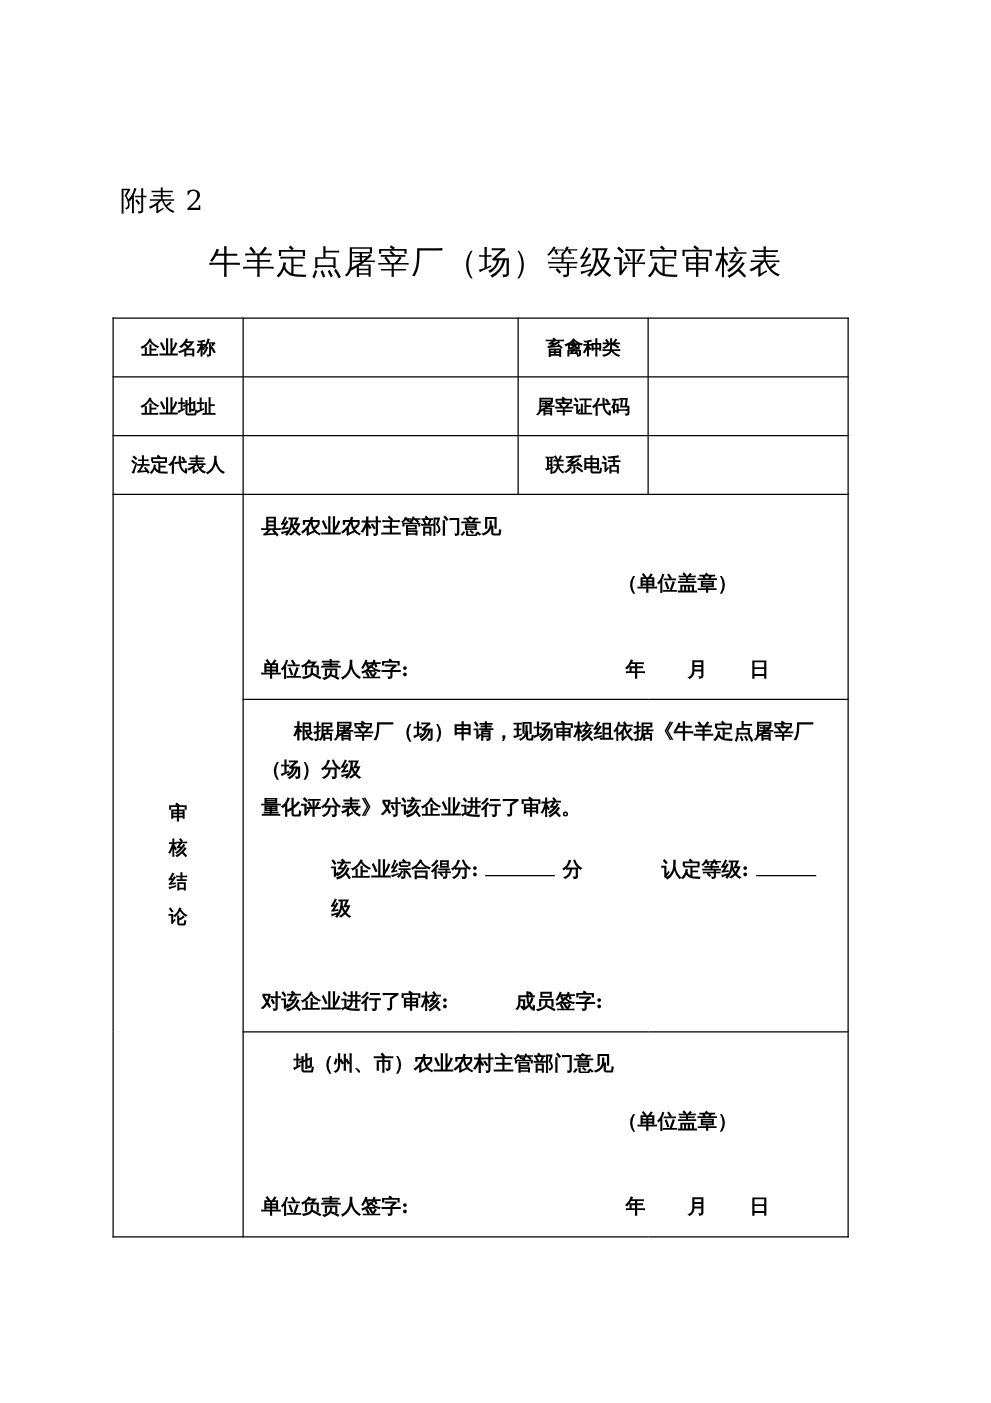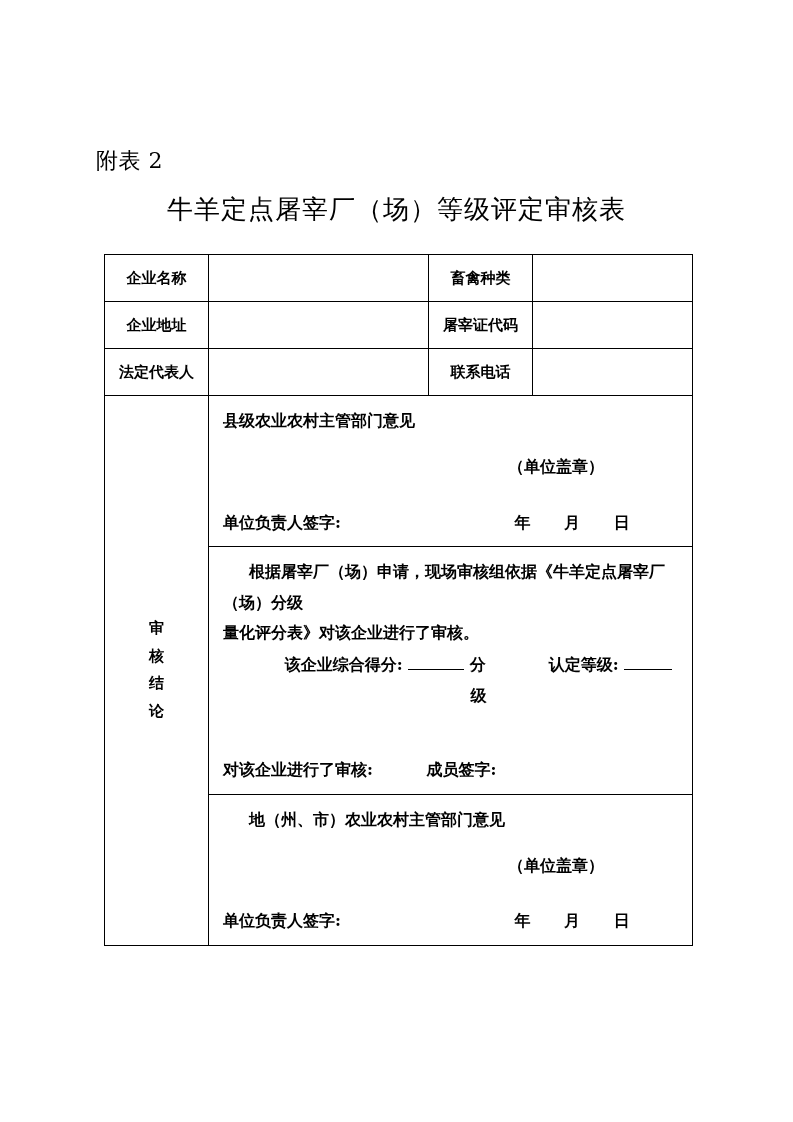--- a/index.html
+++ b/index.html
@@ -36,21 +36,21 @@
     left: 0;
     top: 192px;
     width: 793px;
     text-align: center;
     font-size: 26px;
     font-weight: normal;
     letter-spacing: 1px;
   }
   table.form {
     position: absolute;
-    left: 104px;
+    left: 90px;
     top: 254px;
     width: 588px;
     border-collapse: collapse;
     table-layout: fixed;
   }
   table.form td {
     border: 1px solid #000000;
     font-size: 15px;
     font-weight: bold;
     vertical-align: middle;
@@ -84,38 +84,38 @@
     line-height: 1.9;
     text-align: left;
   }
   .seal-line {
     text-align: right;
     padding-right: 74px;
     margin-top: 16px;
   }
   .sign-row {
     display: block;
-    margin-top: 25px;
+    margin-top: 38px;
     position: relative;
     white-space: nowrap;
   }
   .sign-row .ymd {
     display: inline-block;
     margin-left: 168px;
     letter-spacing: 14px;
   }
   .indent {
     display: block;
     text-indent: 26px;
   }
   .score-row {
     display: block;
-    text-align: center;
+    text-align: left;
     padding-left: 56px;
-    margin-top: 2px;
+    margin-top: 20px;
   }
   .score-row .gap {
     display: inline-block;
     width: 52px;
   }
   .u {
     display: inline-block;
     border-bottom: 1px solid #000;
     width: 56px;
   }

